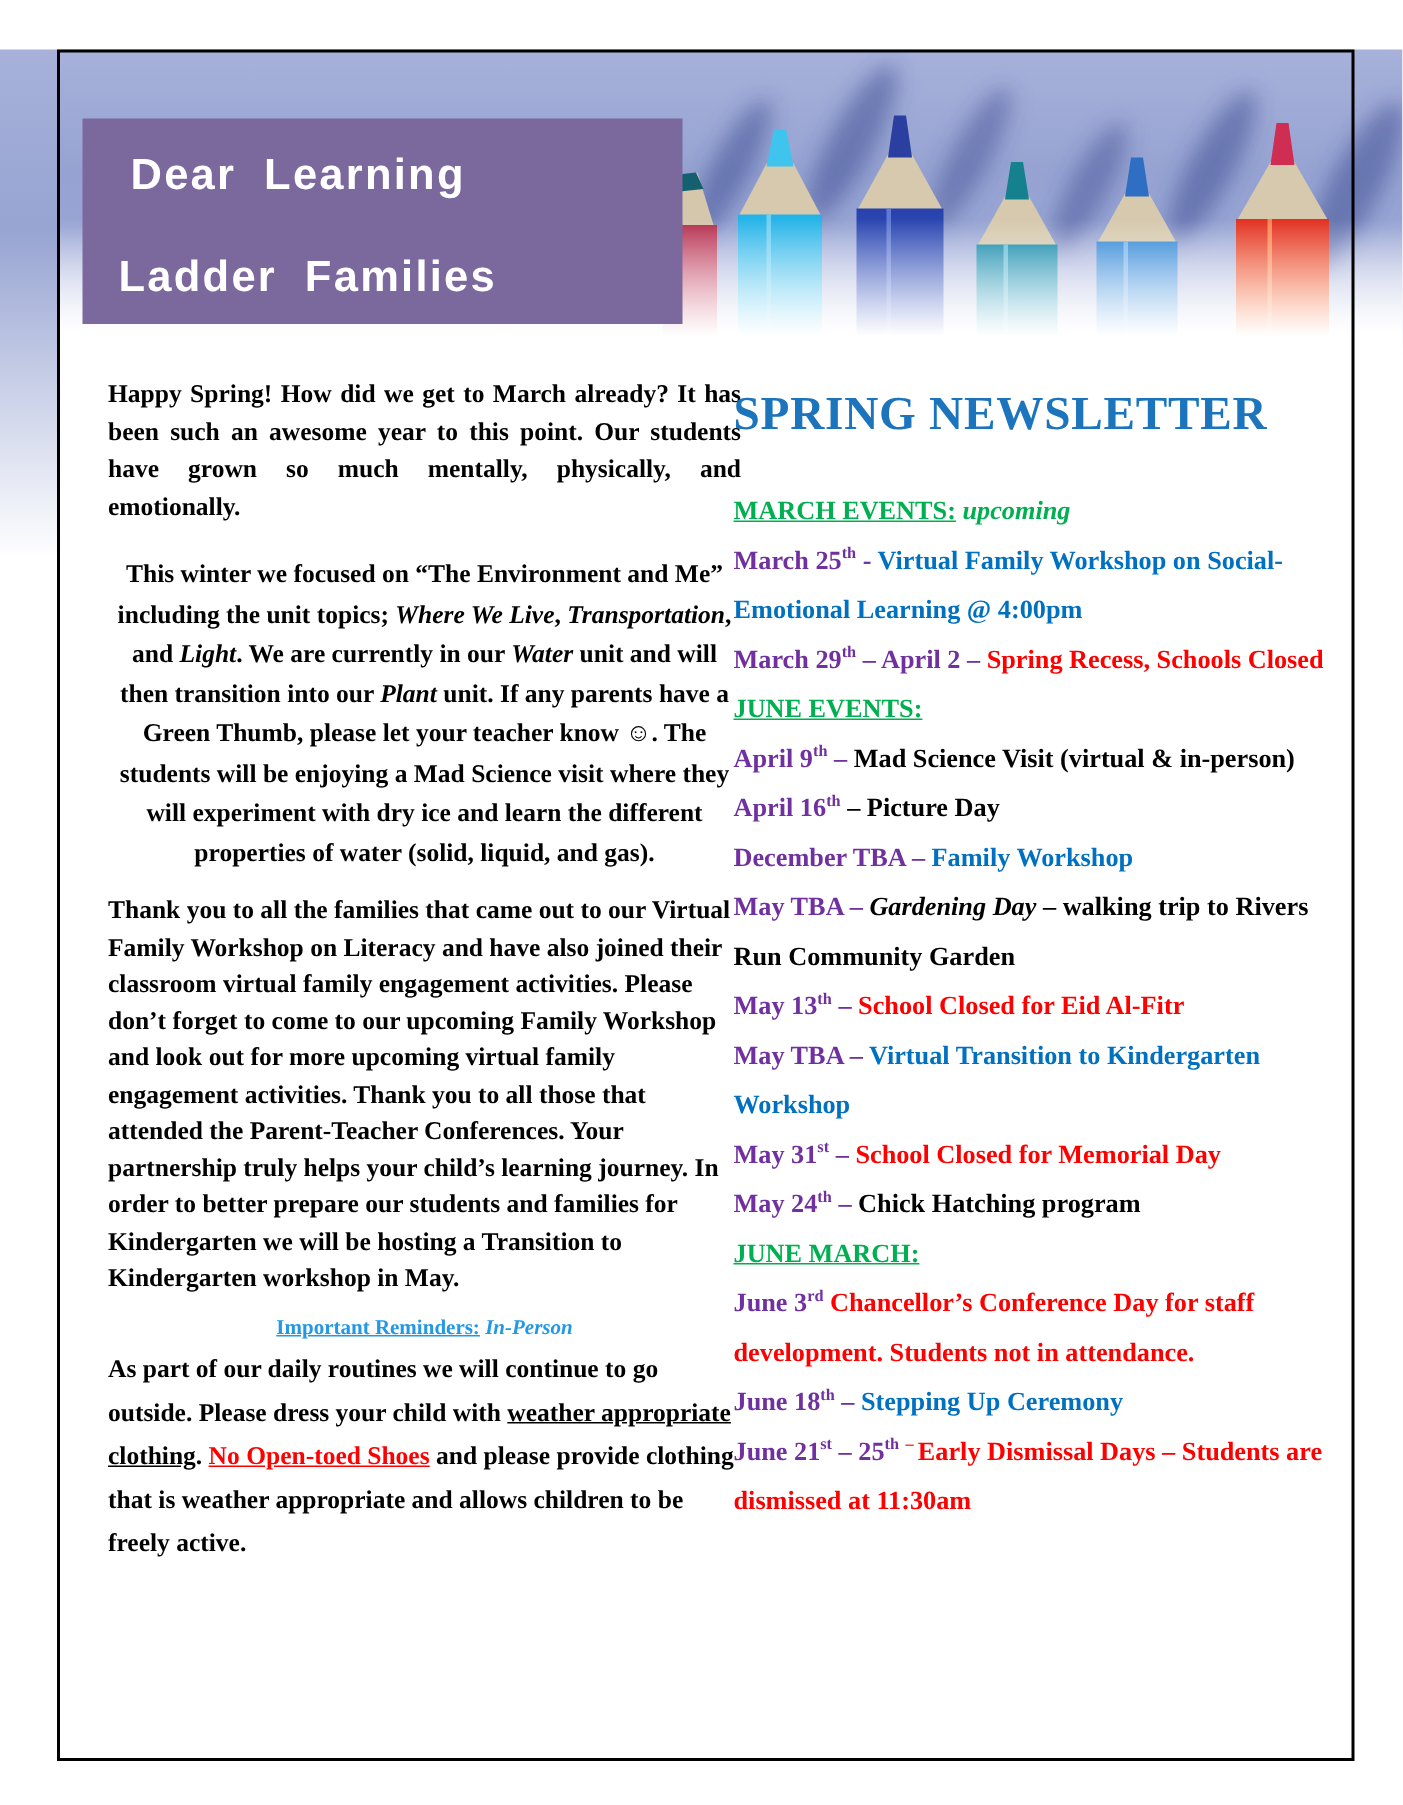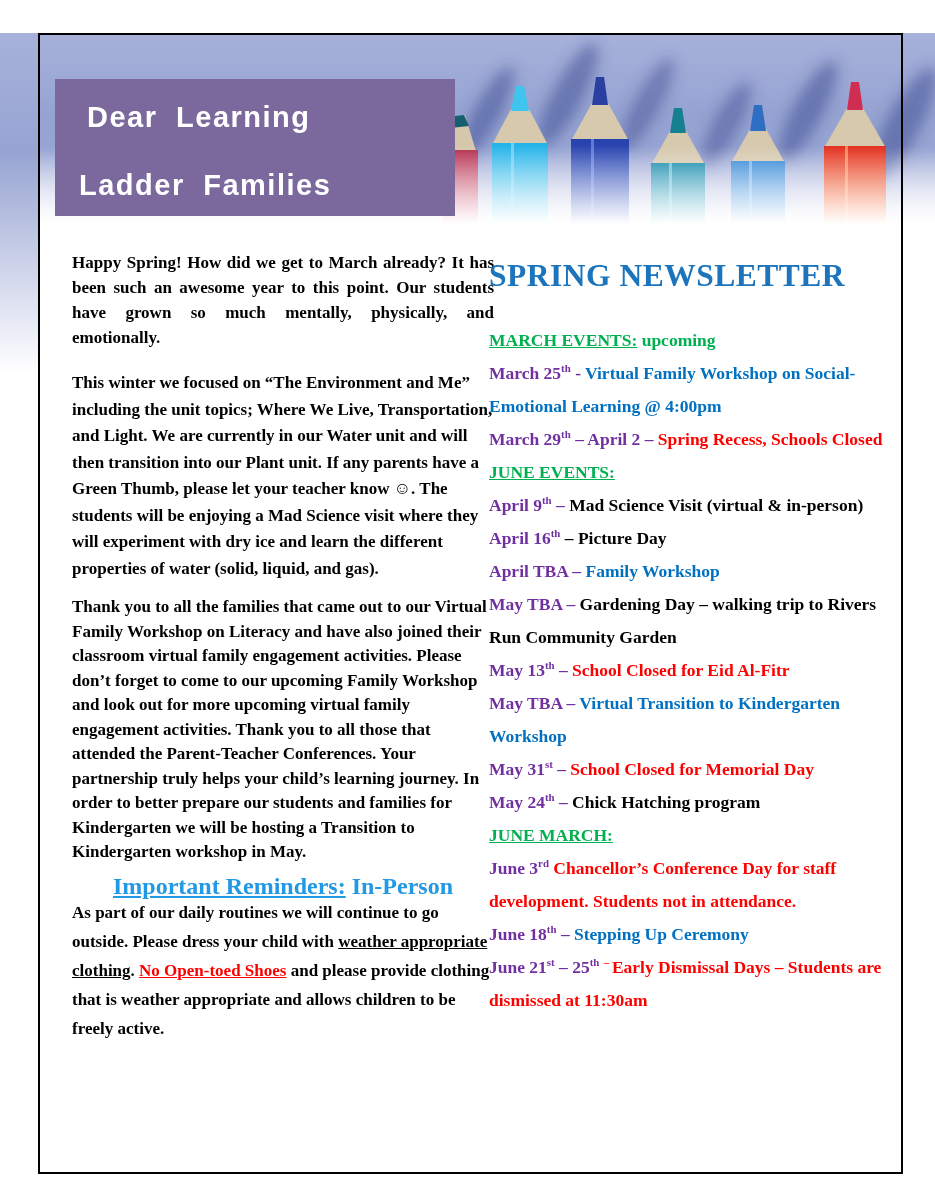--- a/index.html
+++ b/index.html
@@ -38,44 +38,44 @@
   }
   .title-box .tl{display:block;padding-left:24px;line-height:68px;height:68px;}
   .title-box .tl:first-child{margin-top:4px;padding-left:32px;}
   
   .left-col{
     position:absolute;left:42px;top:250px;width:422px;z-index:7;
     font-weight:bold;font-size:17px;color:#000;margin-left:30px;
   }
   .left-col p{margin:0;}
   .p1{line-height:25px;text-align:justify;margin-bottom:20px !important;}
-  .p2{line-height:26.5px;margin-bottom:13px !important;}
+  .p2{line-height:26.5px;margin-bottom:13px !important;text-align:center;}
   .p3{line-height:24.5px;margin-bottom:9px !important;}
   .reminders{
-    text-align:center;font-size:24px;line-height:24px;
+    text-align:center;font-size:14px;line-height:24px;
     margin:0 0 14px 0;font-weight:bold;
   }
   .p4{line-height:29px;margin-bottom:15px !important;}
   .p5{line-height:29px;}
   .right-col{
     position:absolute;left:489px;top:256px;width:394px;z-index:7;
     font-weight:bold;font-size:17.5px;color:#000;
   }
   .nl-title{
     font-size:31.5px;font-weight:bold;color:#1b74bc;letter-spacing:0.5px;
     line-height:40px;margin:0 0 28px 0;white-space:nowrap;
   }
   .event-line{line-height:33px;}
   
   .c-purple{color:#7030a0}
   .c-blue{color:#0070c0}
   .c-red{color:#ff0000}
   .c-green{color:#00b050}
   .c-lightblue{color:#2398e4}
-  .it{}
+  .it{font-style:italic}
   .ul{text-decoration:underline}
   sup{font-size:0.62em;line-height:0;}
 </style>
 </head>
 <body>
 
 <div class="header-img">
   <svg width="500" height="205" viewBox="0 0 500 205">
     <defs>
       <filter id="blur" x="-60%" y="-60%" width="220%" height="220%">
@@ -179,21 +179,21 @@
 
 <div class="right-col">
   <div class="nl-title">SPRING NEWSLETTER</div>
   <div>
       <div class="event-line"><span class="c-green ul">MARCH EVENTS:</span><span class="c-green it"> upcoming</span></div>
       <div class="event-line"><span class="c-purple">March 25</span><sup class="c-purple">th</sup><span class="c-purple"> - </span><span class="c-blue">Virtual Family Workshop on Social-Emotional Learning @ 4:00pm</span></div>
       <div class="event-line"><span class="c-purple">March 29</span><sup class="c-purple">th</sup><span class="c-purple"> – April 2 – </span><span class="c-red">Spring Recess, Schools Closed</span></div>
       <div class="event-line"><span class="c-green ul">JUNE EVENTS:</span></div>
       <div class="event-line"><span class="c-purple">April 9</span><sup class="c-purple">th</sup><span class="c-purple"> – </span><span>Mad Science Visit (virtual &amp; in-person)</span></div>
       <div class="event-line"><span class="c-purple">April 16</span><sup class="c-purple">th</sup><span> – Picture Day</span></div>
-      <div class="event-line"><span class="c-purple">April TBA – </span><span class="c-blue">Family Workshop</span></div>
+      <div class="event-line"><span class="c-purple">December TBA – </span><span class="c-blue">Family Workshop</span></div>
       <div class="event-line"><span class="c-purple">May TBA – </span><span class="it">Gardening Day</span><span> – walking trip to Rivers Run Community Garden</span></div>
       <div class="event-line"><span class="c-purple">May 13</span><sup class="c-purple">th</sup><span class="c-purple"> – </span><span class="c-red">School Closed for Eid Al-Fitr</span></div>
       <div class="event-line"><span class="c-purple">May TBA – </span><span class="c-blue">Virtual Transition to Kindergarten Workshop</span></div>
       <div class="event-line"><span class="c-purple">May 31</span><sup class="c-purple">st</sup><span class="c-purple"> – </span><span class="c-red">School Closed for Memorial Day</span></div>
       <div class="event-line"><span class="c-purple">May 24</span><sup class="c-purple">th</sup><span class="c-purple"> – </span><span>Chick Hatching program</span></div>
       <div class="event-line"><span class="c-green ul">JUNE MARCH:</span></div>
       <div class="event-line"><span class="c-purple">June 3</span><sup class="c-purple">rd</sup><span class="c-purple"> </span><span class="c-red">Chancellor’s Conference Day for staff development. Students not in attendance.</span></div>
       <div class="event-line"><span class="c-purple">June 18</span><sup class="c-purple">th</sup><span class="c-purple"> – </span><span class="c-blue">Stepping Up Ceremony</span></div>
       <div class="event-line"><span class="c-purple">June 21</span><sup class="c-purple">st</sup><span class="c-purple"> – 25</span><sup class="c-purple">th</sup><span class="c-purple"> </span><sup class="c-red">– </sup><span class="c-red">Early Dismissal Days – Students are dismissed at 11:30am</span></div>
     </div>

